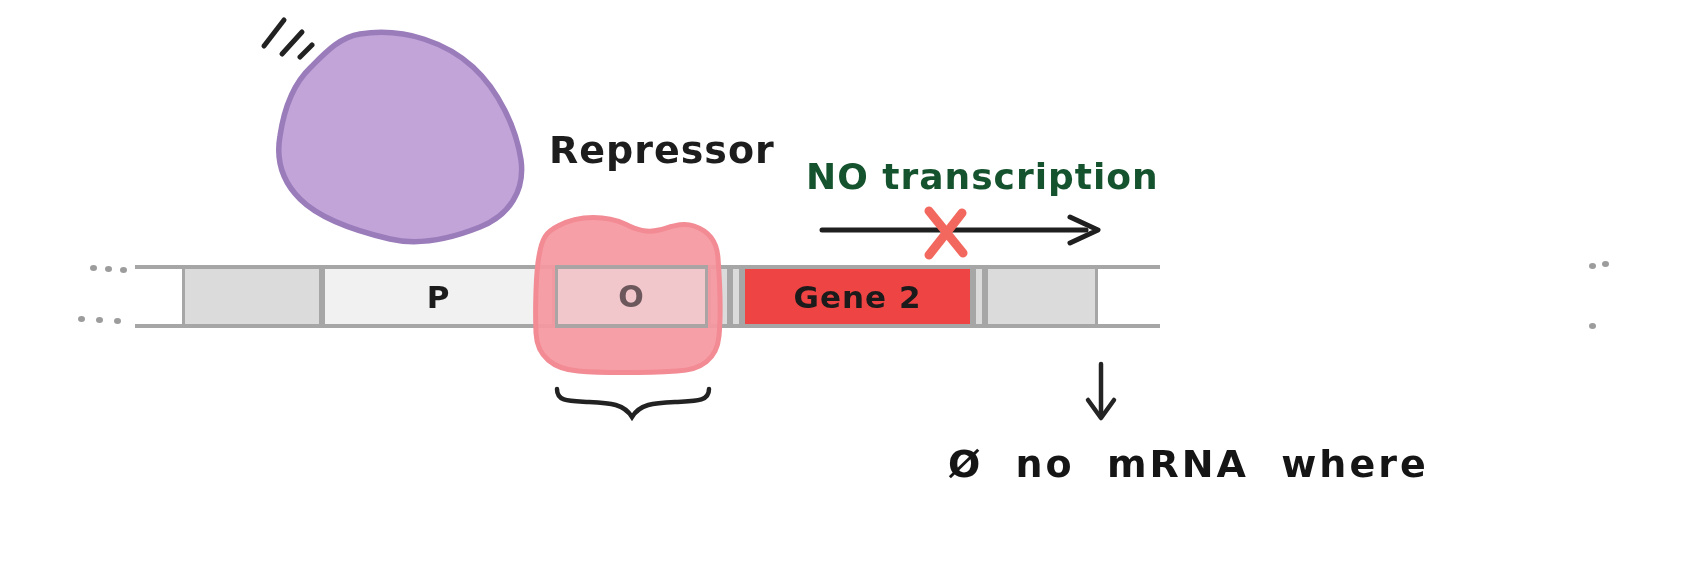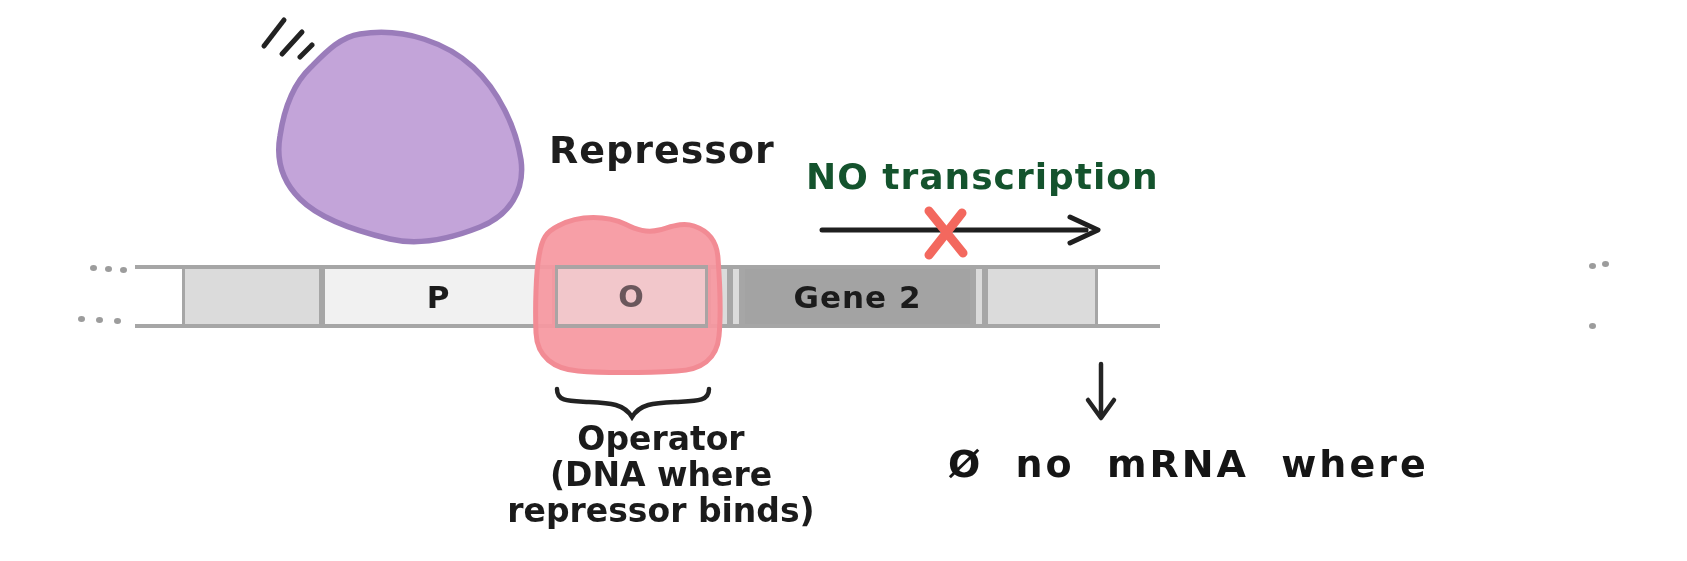--- a/index.html
+++ b/index.html
@@ -24,21 +24,21 @@
     display:flex;align-items:center;justify-content:center;
   }
   .seg-label{
     font-size:31px;font-weight:bold;letter-spacing:1px;color:#1b1b1b;
     white-space:nowrap;
   }
   .cap{border-left:none;border-right:none;background:transparent;}
   .fill-gray{background:#dbdbdb;}
   .fill-light{background:#f1f1f1;}
   .fill-geneLight{background:#cfe8f2;}
-  .fill-geneDark{background:#a3a3a3;}
+  .fill-geneDark{background:#ef4444;}
   .w47{width:47px;}  .w140{width:140px;} .w233{width:233px;}
   .w153{width:153px;}.w22{width:22px;}   .w210{width:210px;}
   .w12{width:12px;}  .w231{width:231px;} .w113{width:113px;} .w62{width:62px;}
 
   
   .dot{position:absolute;width:7px;height:6px;border-radius:50%;background:#9c9c9c;}
 
   
   .motion-ticks{position:absolute;left:252px;top:8px;z-index:4;}
   .repressor-blob{position:absolute;left:272px;top:26px;z-index:4;}
@@ -141,25 +141,20 @@
   <svg class="cross-x" width="52" height="58" viewBox="0 0 52 58">
     <line x1="9" y1="8" x2="43" y2="50" stroke="#f3685e" stroke-width="9" stroke-linecap="round"></line>
     <line x1="42" y1="10" x2="9" y2="52" stroke="#f3685e" stroke-width="9" stroke-linecap="round"></line>
   </svg>
 
   <svg class="brace" width="162" height="40" viewBox="0 0 162 40">
     <path d="M 4,4 C 4,17 16,16 36,17 C 58,18 71,19 79,32
              C 87,19 100,18 122,17 C 142,16 156,17 156,4" fill="none" stroke="#222" stroke-width="4.5" stroke-linecap="round"></path>
   </svg>
 
-  <div class="operator-caption">
-    <div>Operator</div>
-    <div>(DNA where</div>
-    <div>repressor binds)</div>
-  </div>
 
   <svg class="arrow-down" width="42" height="64" viewBox="0 0 42 64">
     <line x1="21" y1="4" x2="21" y2="54" stroke="#242424" stroke-width="4.5" stroke-linecap="round"></line>
     <polyline points="8,40 21,58 34,40" fill="none" stroke="#242424" stroke-width="4.5" stroke-linecap="round" stroke-linejoin="round"></polyline>
   </svg>
 
   <div class="txt mrna-label">Ø no mRNA where</div>
 
 </div>
 

